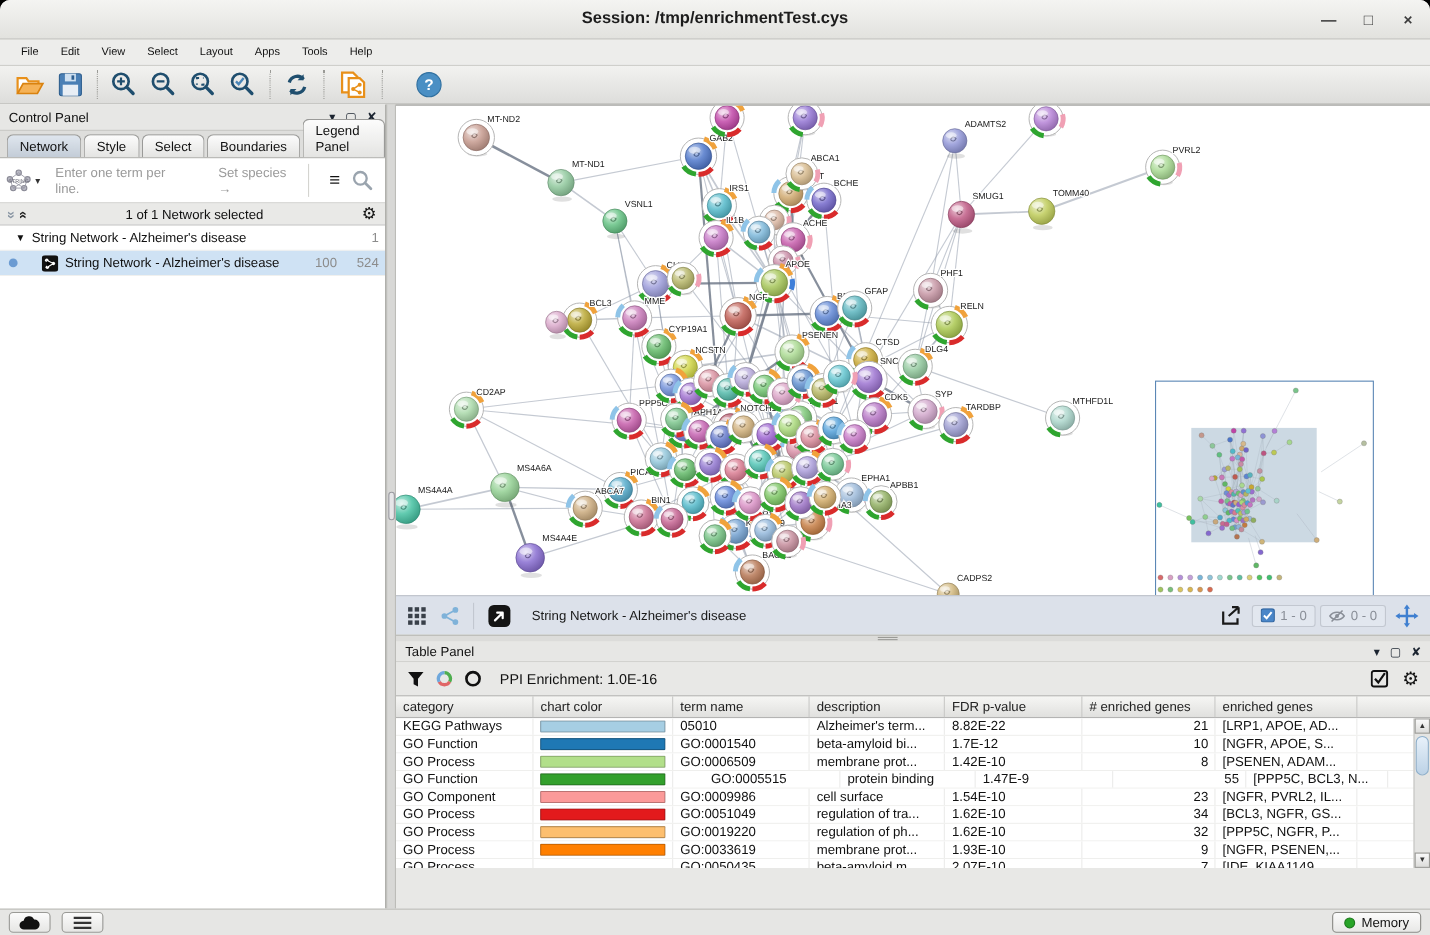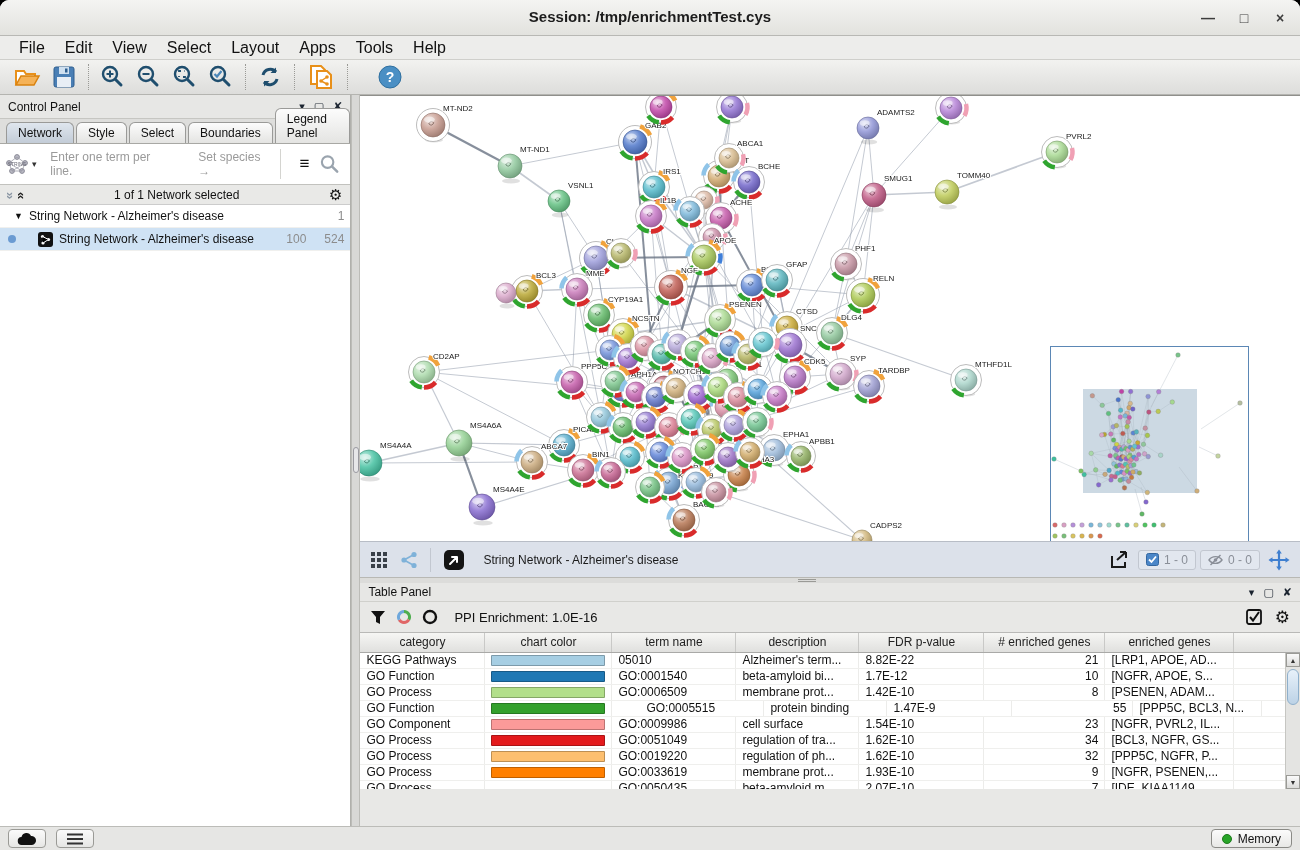--- a/index.html
+++ b/index.html
@@ -5,21 +5,21 @@
   html,body{margin:0;padding:0;background:#000;}
   *{box-sizing:border-box;font-family:"Liberation Sans","DejaVu Sans",sans-serif;}
   .window{position:relative;width:1300px;height:850px;background:#ececea;border-radius:9px 9px 0 0;overflow:hidden;}
   
   .titlebar{position:absolute;left:0;top:0;width:1300px;height:36px;background:linear-gradient(#f4f4f2,#e2e2de);border-bottom:1px solid #b8b8b4;}
   .titlebar .title{position:absolute;left:0;right:0;top:8px;text-align:center;font-size:15px;font-weight:bold;color:#1c1c1c;}
   .win-controls{position:absolute;right:6px;top:0;height:36px;display:flex;align-items:center;gap:8px;}
   .win-btn{width:28px;height:24px;display:flex;align-items:center;justify-content:center;font-size:14px;font-weight:bold;color:#3c3c3c;}
   
   .menubar{position:absolute;left:0;top:36px;width:1300px;height:24px;background:#ededeb;border-bottom:1px solid #cfcfcb;display:flex;align-items:center;padding-left:10px;gap:2px;}
-  .menu-item{font-size:16px;color:#111;padding:2px 9px;}
+  .menu-item{font-size:10px;color:#111;padding:2px 9px;}
   
   .toolbar{position:absolute;left:0;top:60px;width:1300px;height:35px;background:linear-gradient(#f2f2f0,#dddddb);border-bottom:1px solid #b4b4b0;display:flex;align-items:center;padding-left:8px;}
   .tbtn{height:30px;display:flex;align-items:center;justify-content:center;padding:0 5px;}
   .tsep{width:1px;height:26px;border-left:1px dotted #9a9a96;margin:0 6px;}
   .search-input{width:232px;height:22px;border:1px solid #8a8a88;background:#fff;font-size:13px;padding:0 6px;color:#222;margin-left:32px;}
   .search-input::placeholder{color:#333;}
   .help-btn{margin-left:18px;}
   
   .main{position:absolute;left:0;top:95px;width:1300px;height:731px;display:flex;}
   .control-panel{width:400px;height:731px;background:#fff;border-right:1px solid #b0b0ac;display:flex;flex-direction:column;}
@@ -52,21 +52,21 @@
   .badge{display:flex;align-items:center;gap:5px;border:1px solid #c2c7d0;border-radius:3px;padding:2px 7px;font-size:12px;color:#8a8f98;background:#e2e7ef;}
   .hsplitter{height:6px;background:#dcdcda;border-top:1px solid #b8b8b4;position:relative;}
   .hsplitter .handle{position:absolute;left:438px;top:1px;width:18px;height:3px;border-top:1px solid #9a9a96;border-bottom:1px solid #9a9a96;}
   
   .table-panel{height:243px;background:#e8e8e6;display:flex;flex-direction:column;}
   .tp-header{height:19px;background:#e7e7e5;border-bottom:1px solid #d0d0cc;display:flex;align-items:center;padding:0 8px;font-size:12px;color:#111;}
   .tp-toolbar{height:30px;display:flex;align-items:center;gap:10px;padding:0 10px;background:#e8e8e6;}
   .ppi{font-size:13px;color:#111;margin-left:6px;}
   .tp-toolbar .right{margin-left:auto;display:flex;gap:12px;align-items:center;}
   .gear{font-size:17px;color:#111;line-height:1;}
-  .tcols{height:21px;display:flex;background:linear-gradient(#f6f6f4,#e0e0de);border-top:1px solid #b9b9b7;border-bottom:1px solid #a9a9a7;text-align:center;}
+  .tcols{height:21px;display:flex;background:linear-gradient(#f6f6f4,#e0e0de);border-top:1px solid #b9b9b7;border-bottom:1px solid #a9a9a7;}
   .tcol{font-size:12px;color:#222;padding:2px 6px;border-right:1px solid #c9c9c7;overflow:hidden;white-space:nowrap;}
   .trows{height:136px;overflow:hidden;background:#fff;position:relative;}
   .trow{height:16px;display:flex;border-bottom:1px solid #efefed;background:#fff;}
   .tcell{font-size:12px;line-height:15px;color:#111;padding:0 6px;border-right:1px solid #ececea;overflow:hidden;white-space:nowrap;}
   .tcell.num{text-align:right;}
   .cbar{height:11px;margin-top:2px;width:100%;border-radius:1px;}
   .vscroll{position:absolute;right:0;top:0;width:15px;height:136px;background:#e4e4e2;border-left:1px solid #c6c6c2;}
   .varrow{position:absolute;left:0;width:14px;height:14px;background:linear-gradient(#fafafa,#dcdcda);border:1px solid #9a9a96;display:flex;align-items:center;justify-content:center;font-size:7px;color:#333;}
   .vthumb{position:absolute;left:1px;top:16px;width:12px;height:36px;background:linear-gradient(#e8f1fa,#bcd2e6);border:1px solid #8fb0cc;border-radius:6px;}
   .bt-tabs{flex:1;background:#e2e2e0;border-top:2px solid #6a6a66;display:flex;align-items:flex-start;padding:3px 0 0 4px;gap:2px;}

